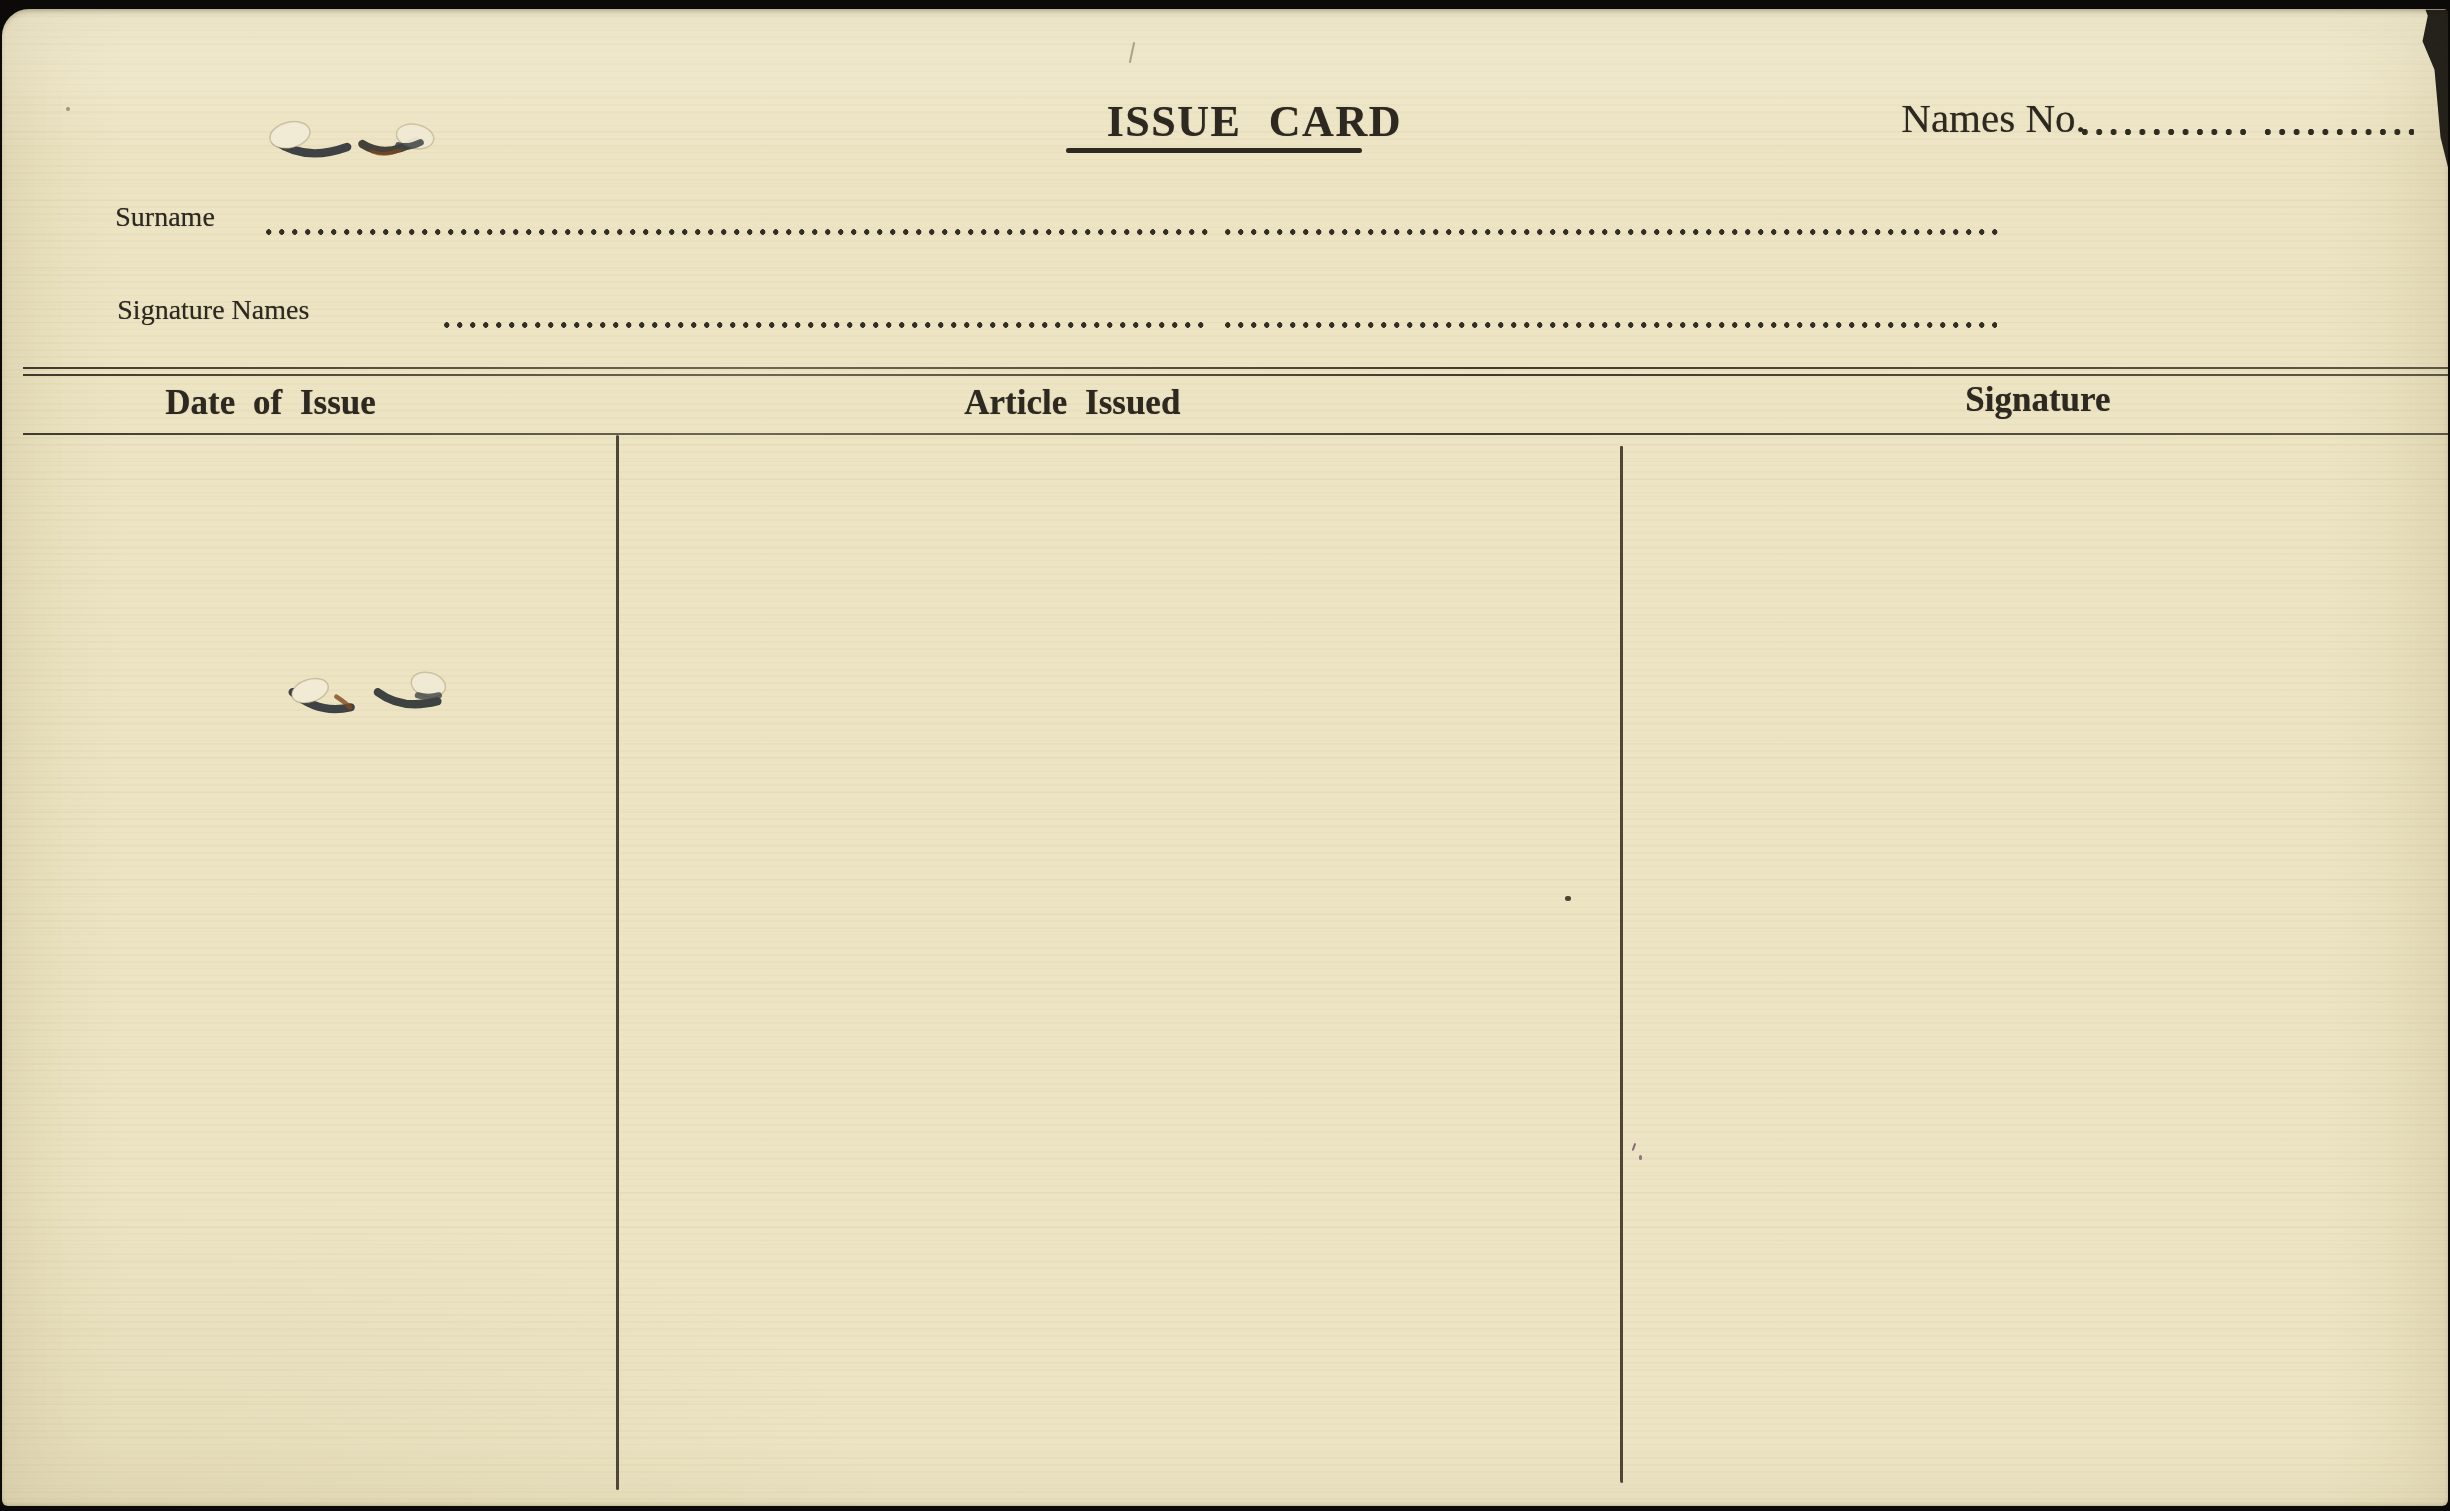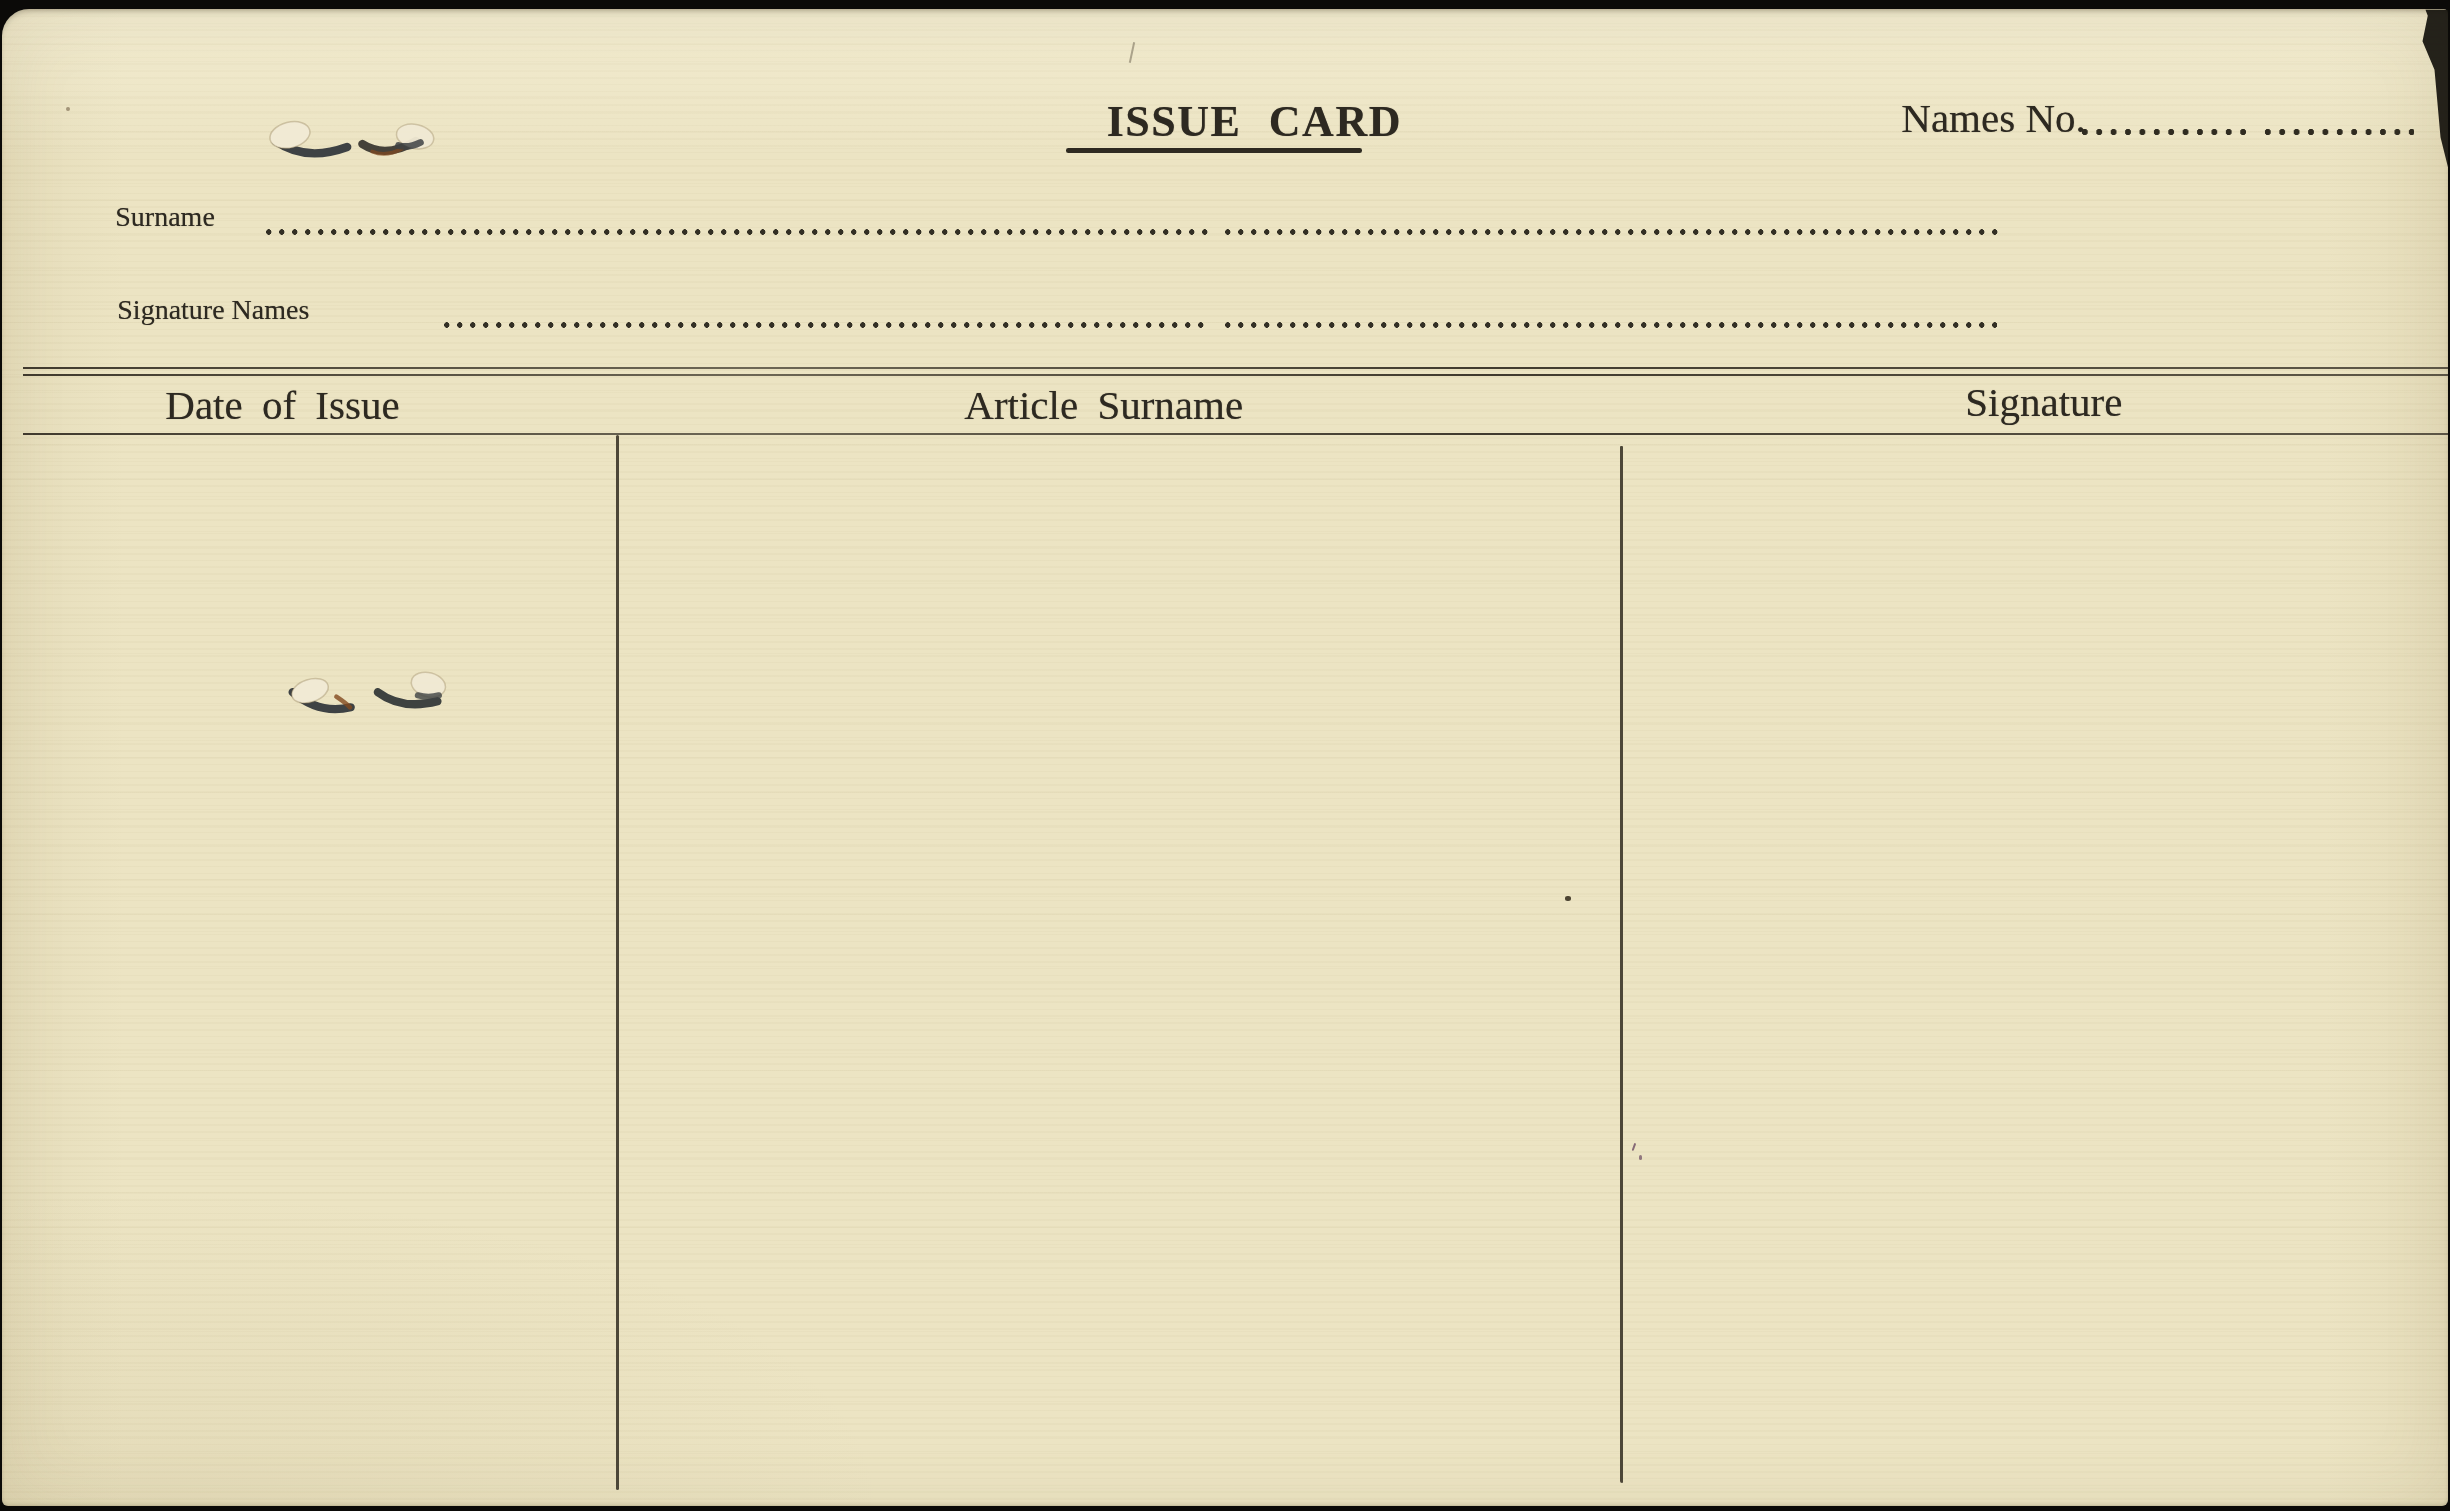--- a/index.html
+++ b/index.html
@@ -31,21 +31,21 @@
     line-height:1;
   }
   .title{
     font-size:44px;
     font-weight:bold;
     letter-spacing:1.5px;
     word-spacing:15px;
     text-align:center;
   }
   .label{ font-size:28px; }
-  .header{ font-size:41px; word-spacing:9px; }
+  .header{ font-size:35px; word-spacing:9px;font-weight:bold; }
   .dots{
     height:7.6px;
     background-image:radial-gradient(circle at 3.8px 3.8px, #332f24 2.4px, rgba(0,0,0,0) 2.9px);
     background-size:13px 7.6px;
     background-repeat:repeat-x;
   }
   .dots-serial{
     background-image:radial-gradient(circle at 3.8px 3.8px, #2f2b20 2.7px, rgba(0,0,0,0) 3.3px);
     background-size:14.4px 7.6px;
   }
@@ -85,21 +85,21 @@
 
   <div class="abs ink label" style="left:115px; top:287px;">Signature Names</div>
   <div class="abs dots" style="left:441px; top:312px; width:764px;"></div>
   <div class="abs dots" style="left:1222px; top:312px; width:773px;"></div>
 
   <div class="abs hrule" style="top:358px;"></div>
   <div class="abs hrule" style="top:365px;"></div>
 
   <div>
     <div class="abs ink header" style="left:163px; top:376px;">Date of Issue</div>
-    <div class="abs ink header" style="left:962px; top:376px;">Article Surname</div>
+    <div class="abs ink header" style="left:962px; top:376px;">Article Issued</div>
     <div class="abs ink header" style="left:1934px; top:373px;margin-left:29px;">Signature</div>
   </div>
 
   <div class="abs hrule" style="top:424px;"></div>
 
   <div class="abs vrule" style="left:614px; top:426px; height:1055px;"></div>
   <div class="abs vrule" style="left:1618px; top:437px; height:1037px; border-bottom-left-radius:4.5px;"></div>
 
   <svg class="abs" style="left:257px; top:97px;" width="181" height="76" viewBox="0 0 240 100">
     <path d="M22,46 Q62,74 117,54" fill="none" stroke="#3e4244" stroke-width="11" stroke-linecap="round"></path>

